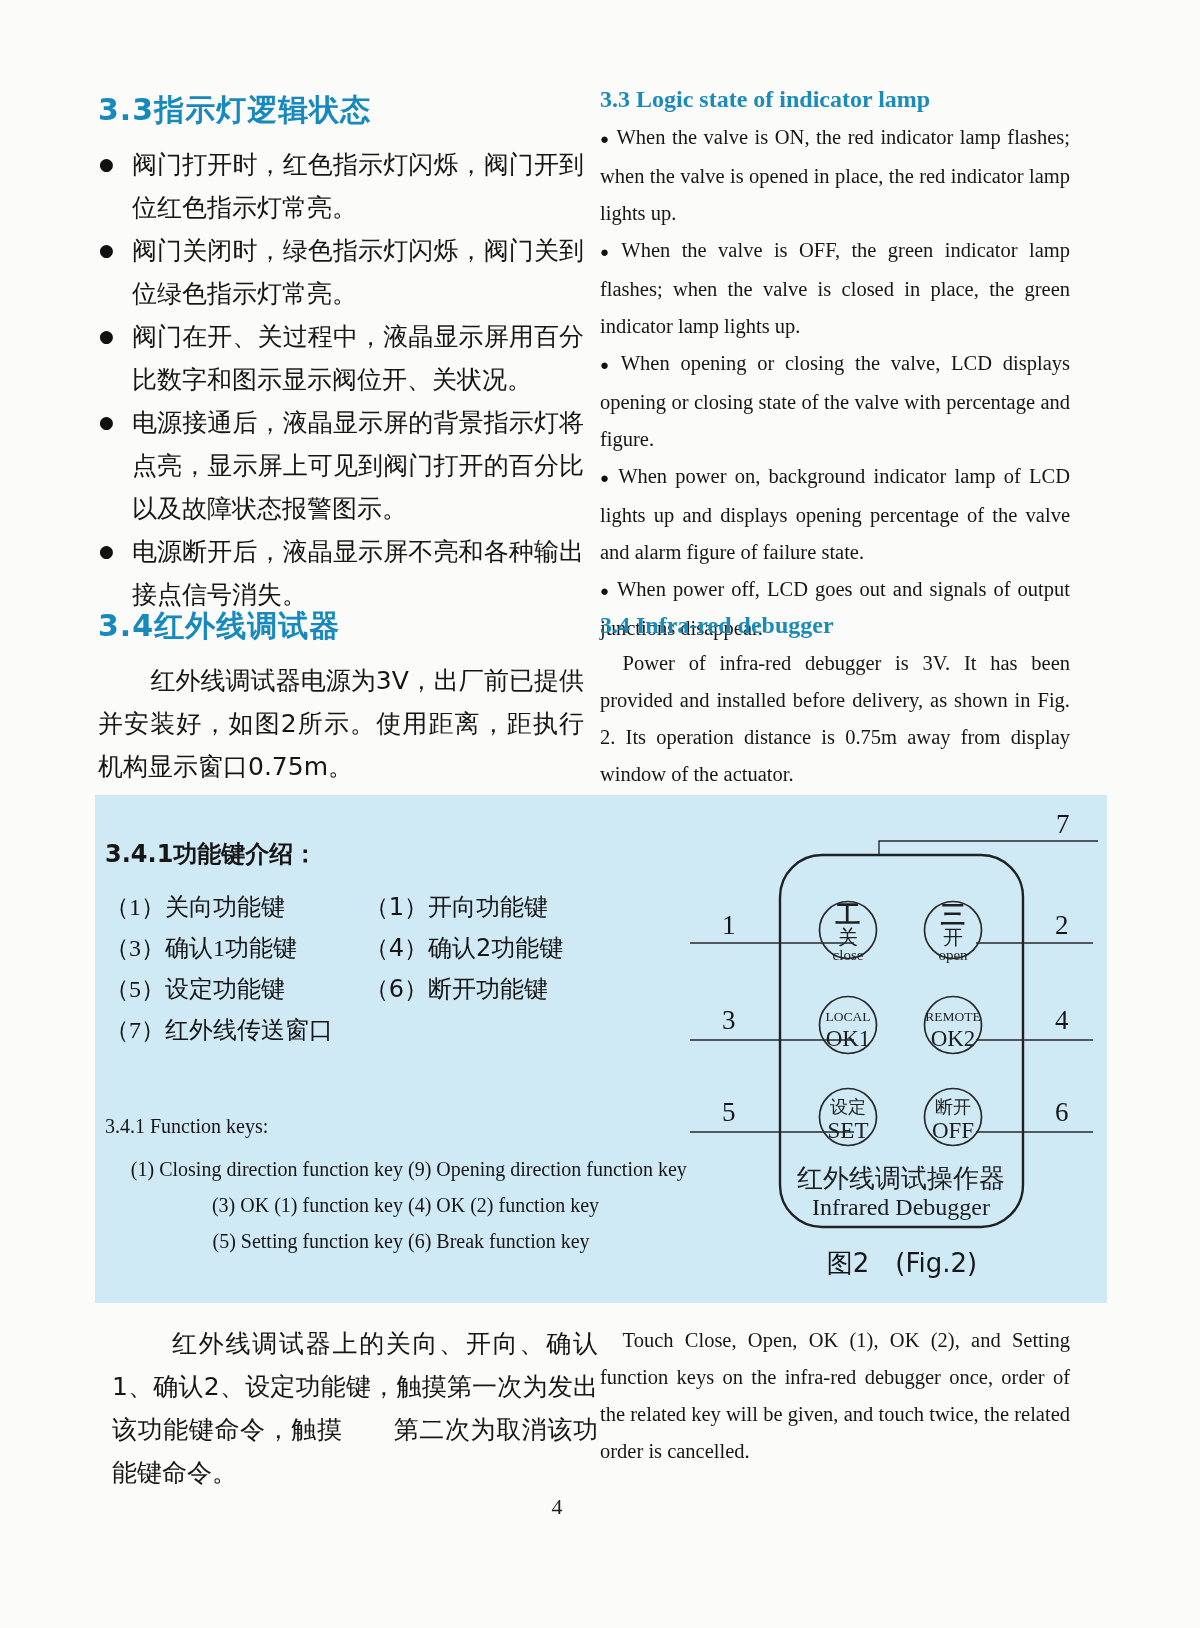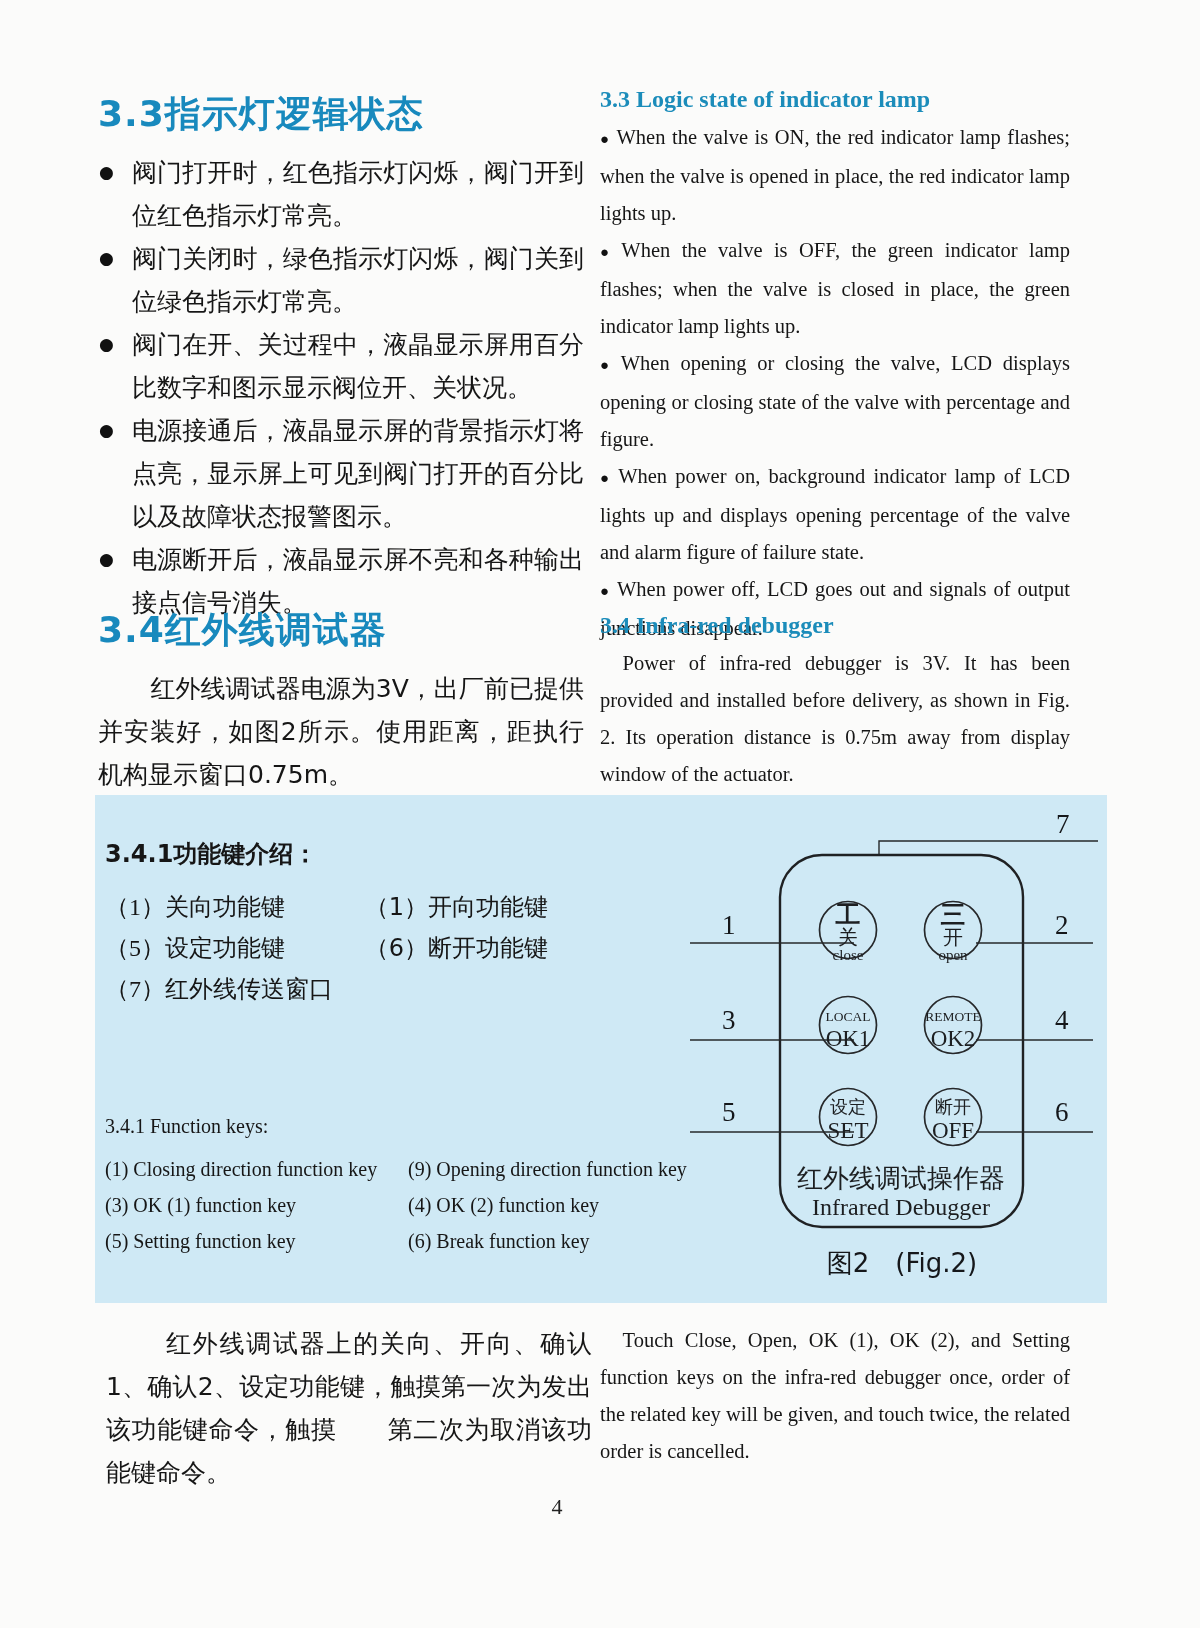--- a/index.html
+++ b/index.html
@@ -7,21 +7,21 @@
     position:relative;
     width:1200px;height:1628px;
     background:#fbfbfa;
     overflow:hidden;
   }
   .abs{position:absolute;}
   
   .zh{font-family:"DejaVu Sans",sans-serif;color:#161616;}
   .en{font-family:"Liberation Serif",serif;color:#161616;}
   .zh-head{
-    font-size:36px;font-weight:700;color:#1889bd;
+    font-size:30px;font-weight:700;color:#1889bd;
     letter-spacing:1px;margin:0 0 12px 0;
   }
   .en-head{
     font-size:24px;font-weight:600;color:#1b8cba;margin:0 0 6px 0;
   }
   .zh-body{font-size:25px;line-height:43px;text-align:justify;}
   .en-body{font-size:20.5px;line-height:37px;text-align:justify;}
   .zh-bullet{position:relative;padding-left:34px;margin:0;}
   .zh-bullet .dot{
     position:absolute;left:1px;top:0;font-size:17px;line-height:43px;color:#111;
@@ -35,21 +35,21 @@
     left:95px;top:795px;width:1012px;height:508px;
     background:#cfe9f5;
   }
   .fk-zh{left:10px;top:44px;width:530px;}
   .fk-zh-title{font-size:24px;line-height:30px;margin:0 0 18px 0;font-weight:bold;}
   .fk-zh-row{font-size:24px;line-height:41px;white-space:nowrap;}
   .fk-zh-row .c1{display:inline-block;width:252px;font-family:Liberation Serif, serif;}
   .fk-en{left:10px;top:318px;width:600px;}
   .fk-en-title{font-size:20px;line-height:26px;margin:0 0 12px 0;}
   .fk-en-row{font-size:20px;line-height:36px;white-space:nowrap;}
-  .fk-en-row .c1{display:inline-block;width:298px;}
+  .fk-en-row .c1{display:inline-block;width:298px;text-align:right;}
   
   .figsvg{left:540px;top:0;}
   .fig-line{stroke:#26282a;stroke-width:1.4;fill:none;}
   .fig-rect{stroke:#1f2123;stroke-width:2.4;fill:none;}
   .fig-circle{stroke:#26282a;stroke-width:1.7;fill:none;}
   .fig-num{font-family:"Liberation Serif",serif;font-size:27px;fill:#15171a;}
   .btn-icon{font-family:"DejaVu Sans",sans-serif;font-size:25px;font-weight:700;fill:#1d1f21;}
   .btn-zh{font-family:"DejaVu Sans",sans-serif;font-size:20px;fill:#1d1f21;}
   .btn-zh-sm{font-family:"DejaVu Sans",sans-serif;font-size:18px;fill:#1d1f21;}
   .btn-en-sm{font-family:"Liberation Serif",serif;font-size:15px;fill:#1d1f21;}
@@ -118,20 +118,24 @@
 
   <div class="abs bluebox">
 
     <div class="abs zh fk-zh">
       <p class="fk-zh-title">3.4.1功能键介绍：</p>
       <div class="fk-zh-row">
         <span class="c1">（1）关向功能键</span>
         <span class="c2">（1）开向功能键</span>
       </div>
       <div class="fk-zh-row">
+        <span class="c1">（3）确认1功能键</span>
+        <span class="c2">（4）确认2功能键</span>
+      </div>
+      <div class="fk-zh-row">
         <span class="c1">（5）设定功能键</span>
         <span class="c2">（6）断开功能键</span>
       </div>
       <div class="fk-zh-row">
         <span class="c1">（7）红外线传送窗口</span>
       </div>
     </div>
 
     <div class="abs en fk-en">
       <p class="fk-en-title">3.4.1 Function keys:</p>
@@ -197,21 +201,21 @@
       <text class="btn-zh-sm" x="318" y="318" text-anchor="middle">断开</text>
       <text class="btn-en-lg" x="318" y="343" text-anchor="middle">OFF</text>
 
       <text class="dev-zh" x="266" y="392" text-anchor="middle">红外线调试操作器</text>
       <text class="dev-en" x="266" y="420" text-anchor="middle">Infrared Debugger</text>
 
       <text class="fig-cap" x="267" y="477" text-anchor="middle">图2　(Fig.2)</text>
     </svg>
   </div>
 
-  <section class="abs zh" style="left:106px;top:1322px;width:486px;">
+  <section class="abs zh" style="left:112px;top:1322px;width:486px;">
     <p class="zh-body" style="margin:0;text-indent:2.4em;">红外线调试器上的关向、开向、确认1、确认2、设定功能键，触摸第一次为发出该功能键命令，触摸　　第二次为取消该功能键命令。</p>
   </section>
 
   <section class="abs en" style="left:600px;top:1322px;width:470px;">
     <p class="en-body indent1" style="margin:0;">Touch Close, Open, OK (1), OK (2), and Setting function keys on the infra-red debugger once, order of the related key will be given, and touch twice, the related order is cancelled.</p>
   </section>
 
   <div class="abs pageno">4</div>
 
 </div>

